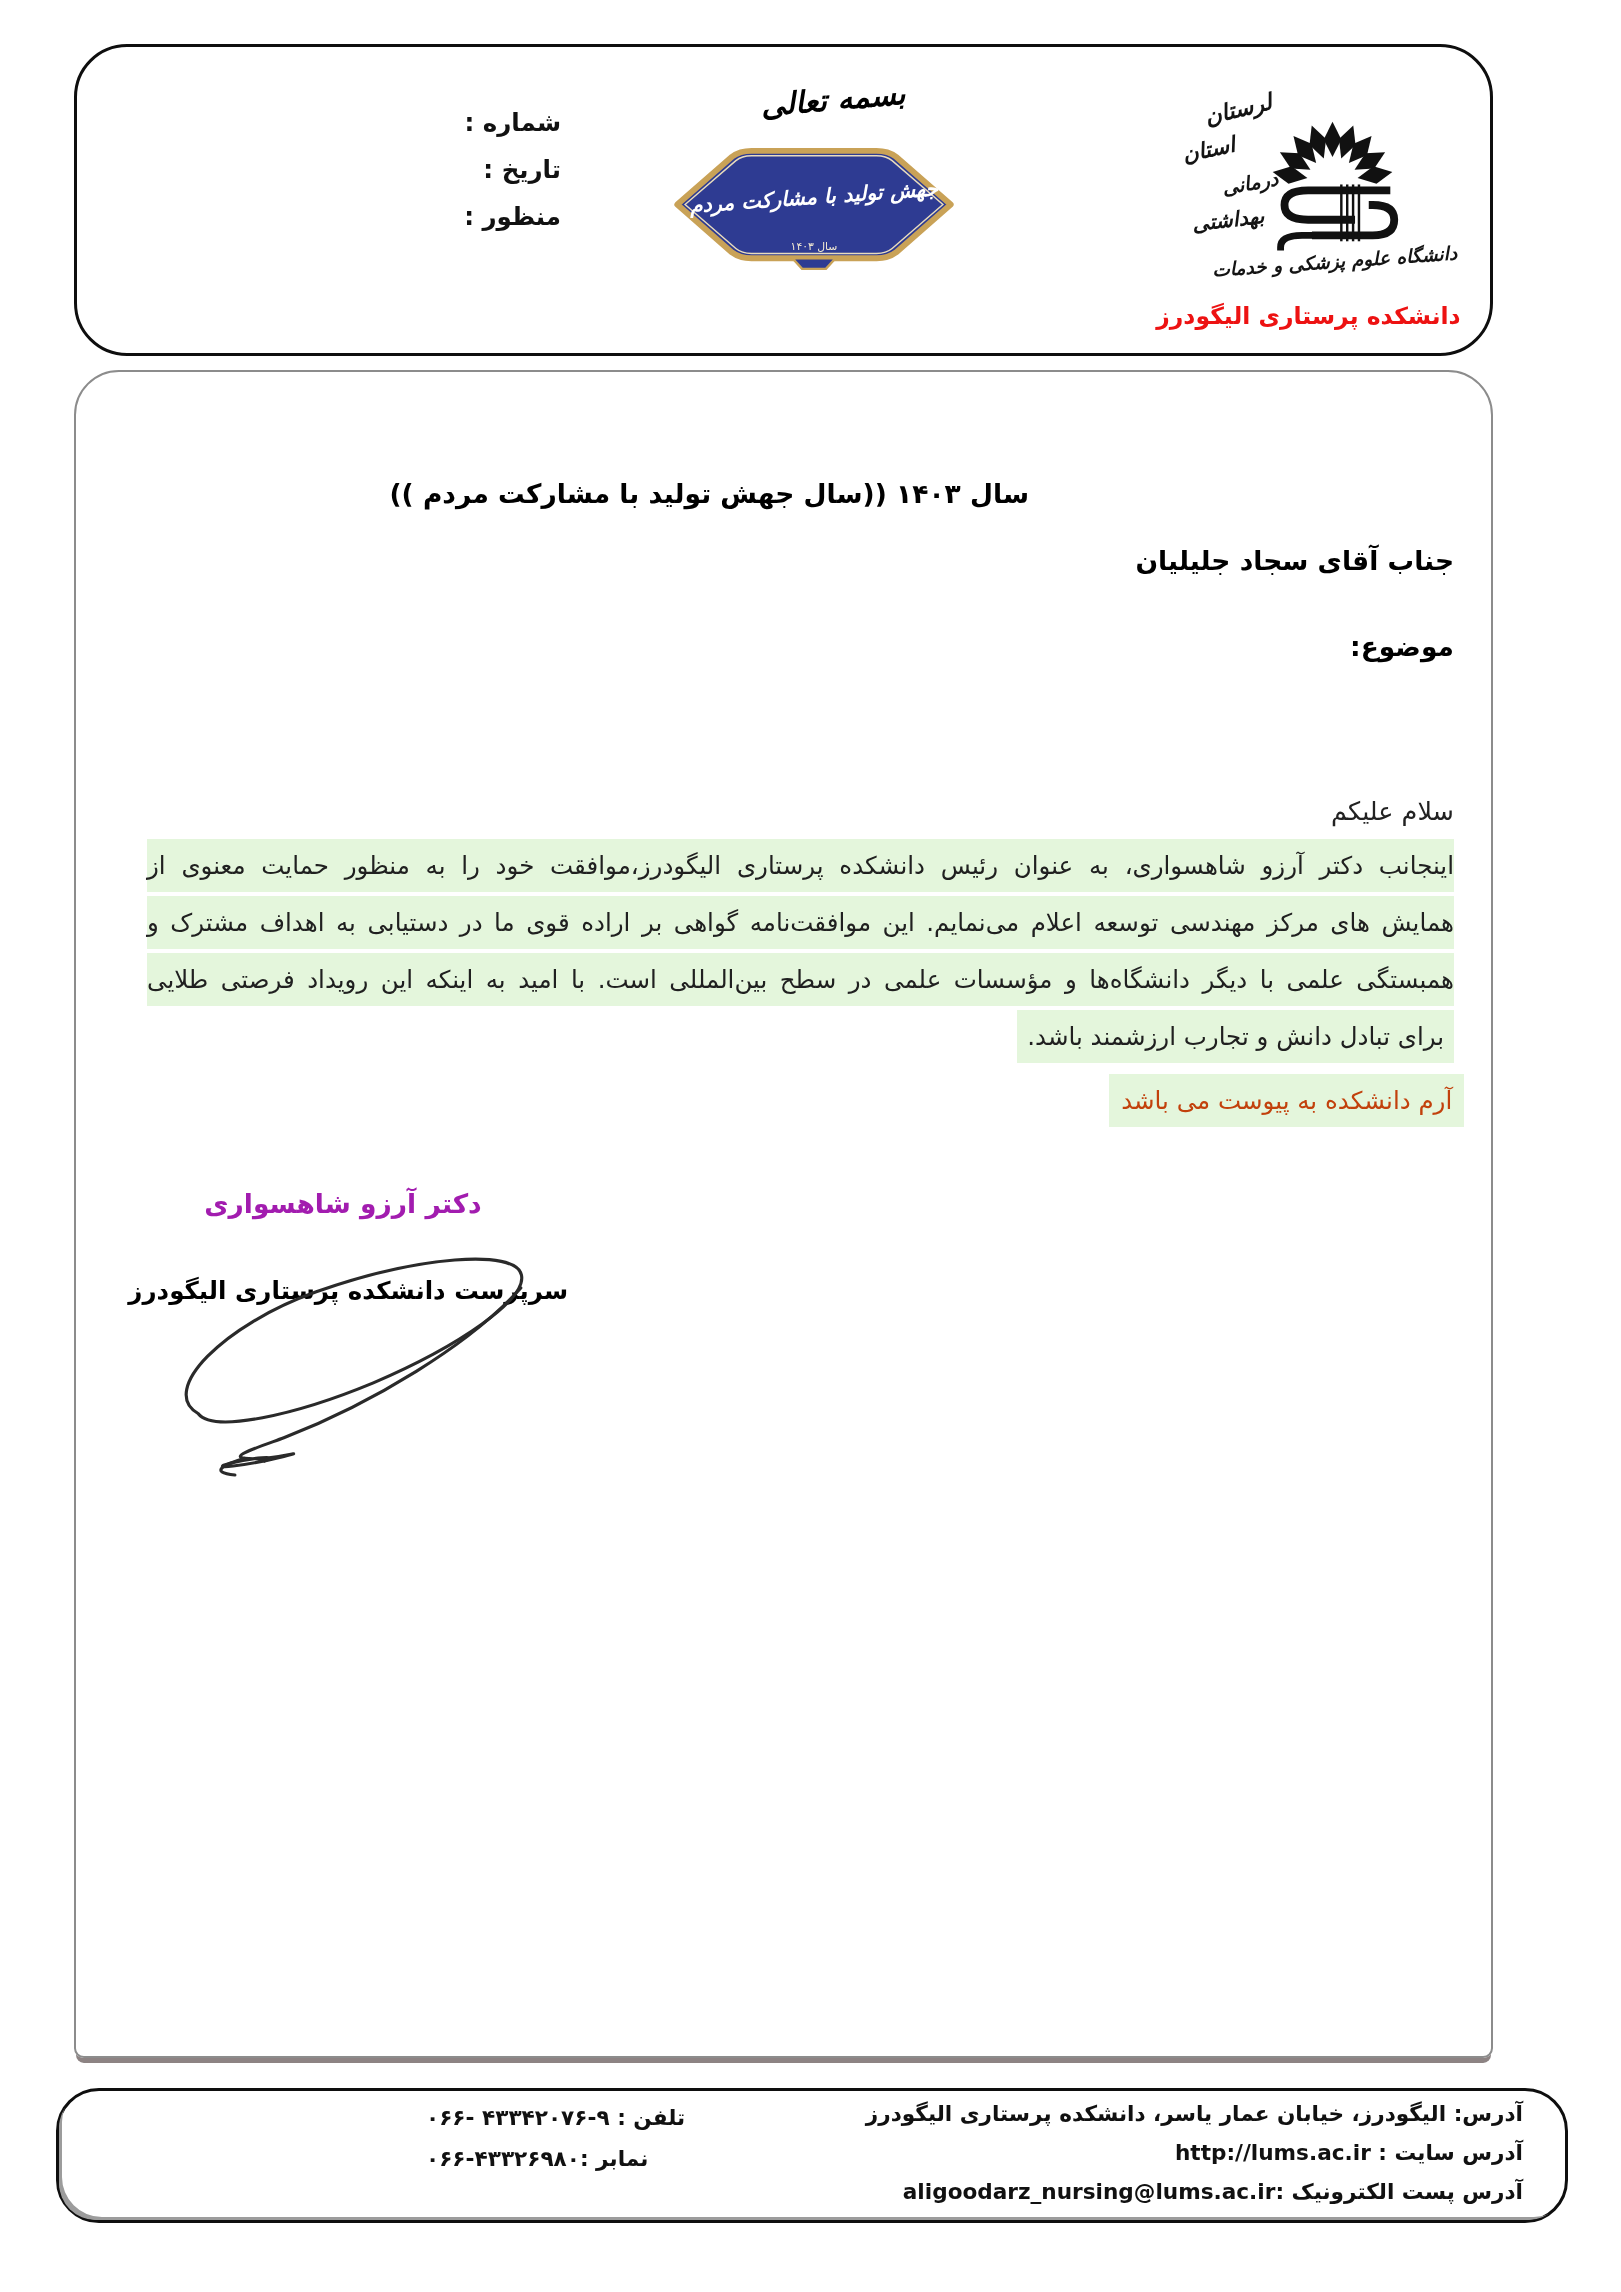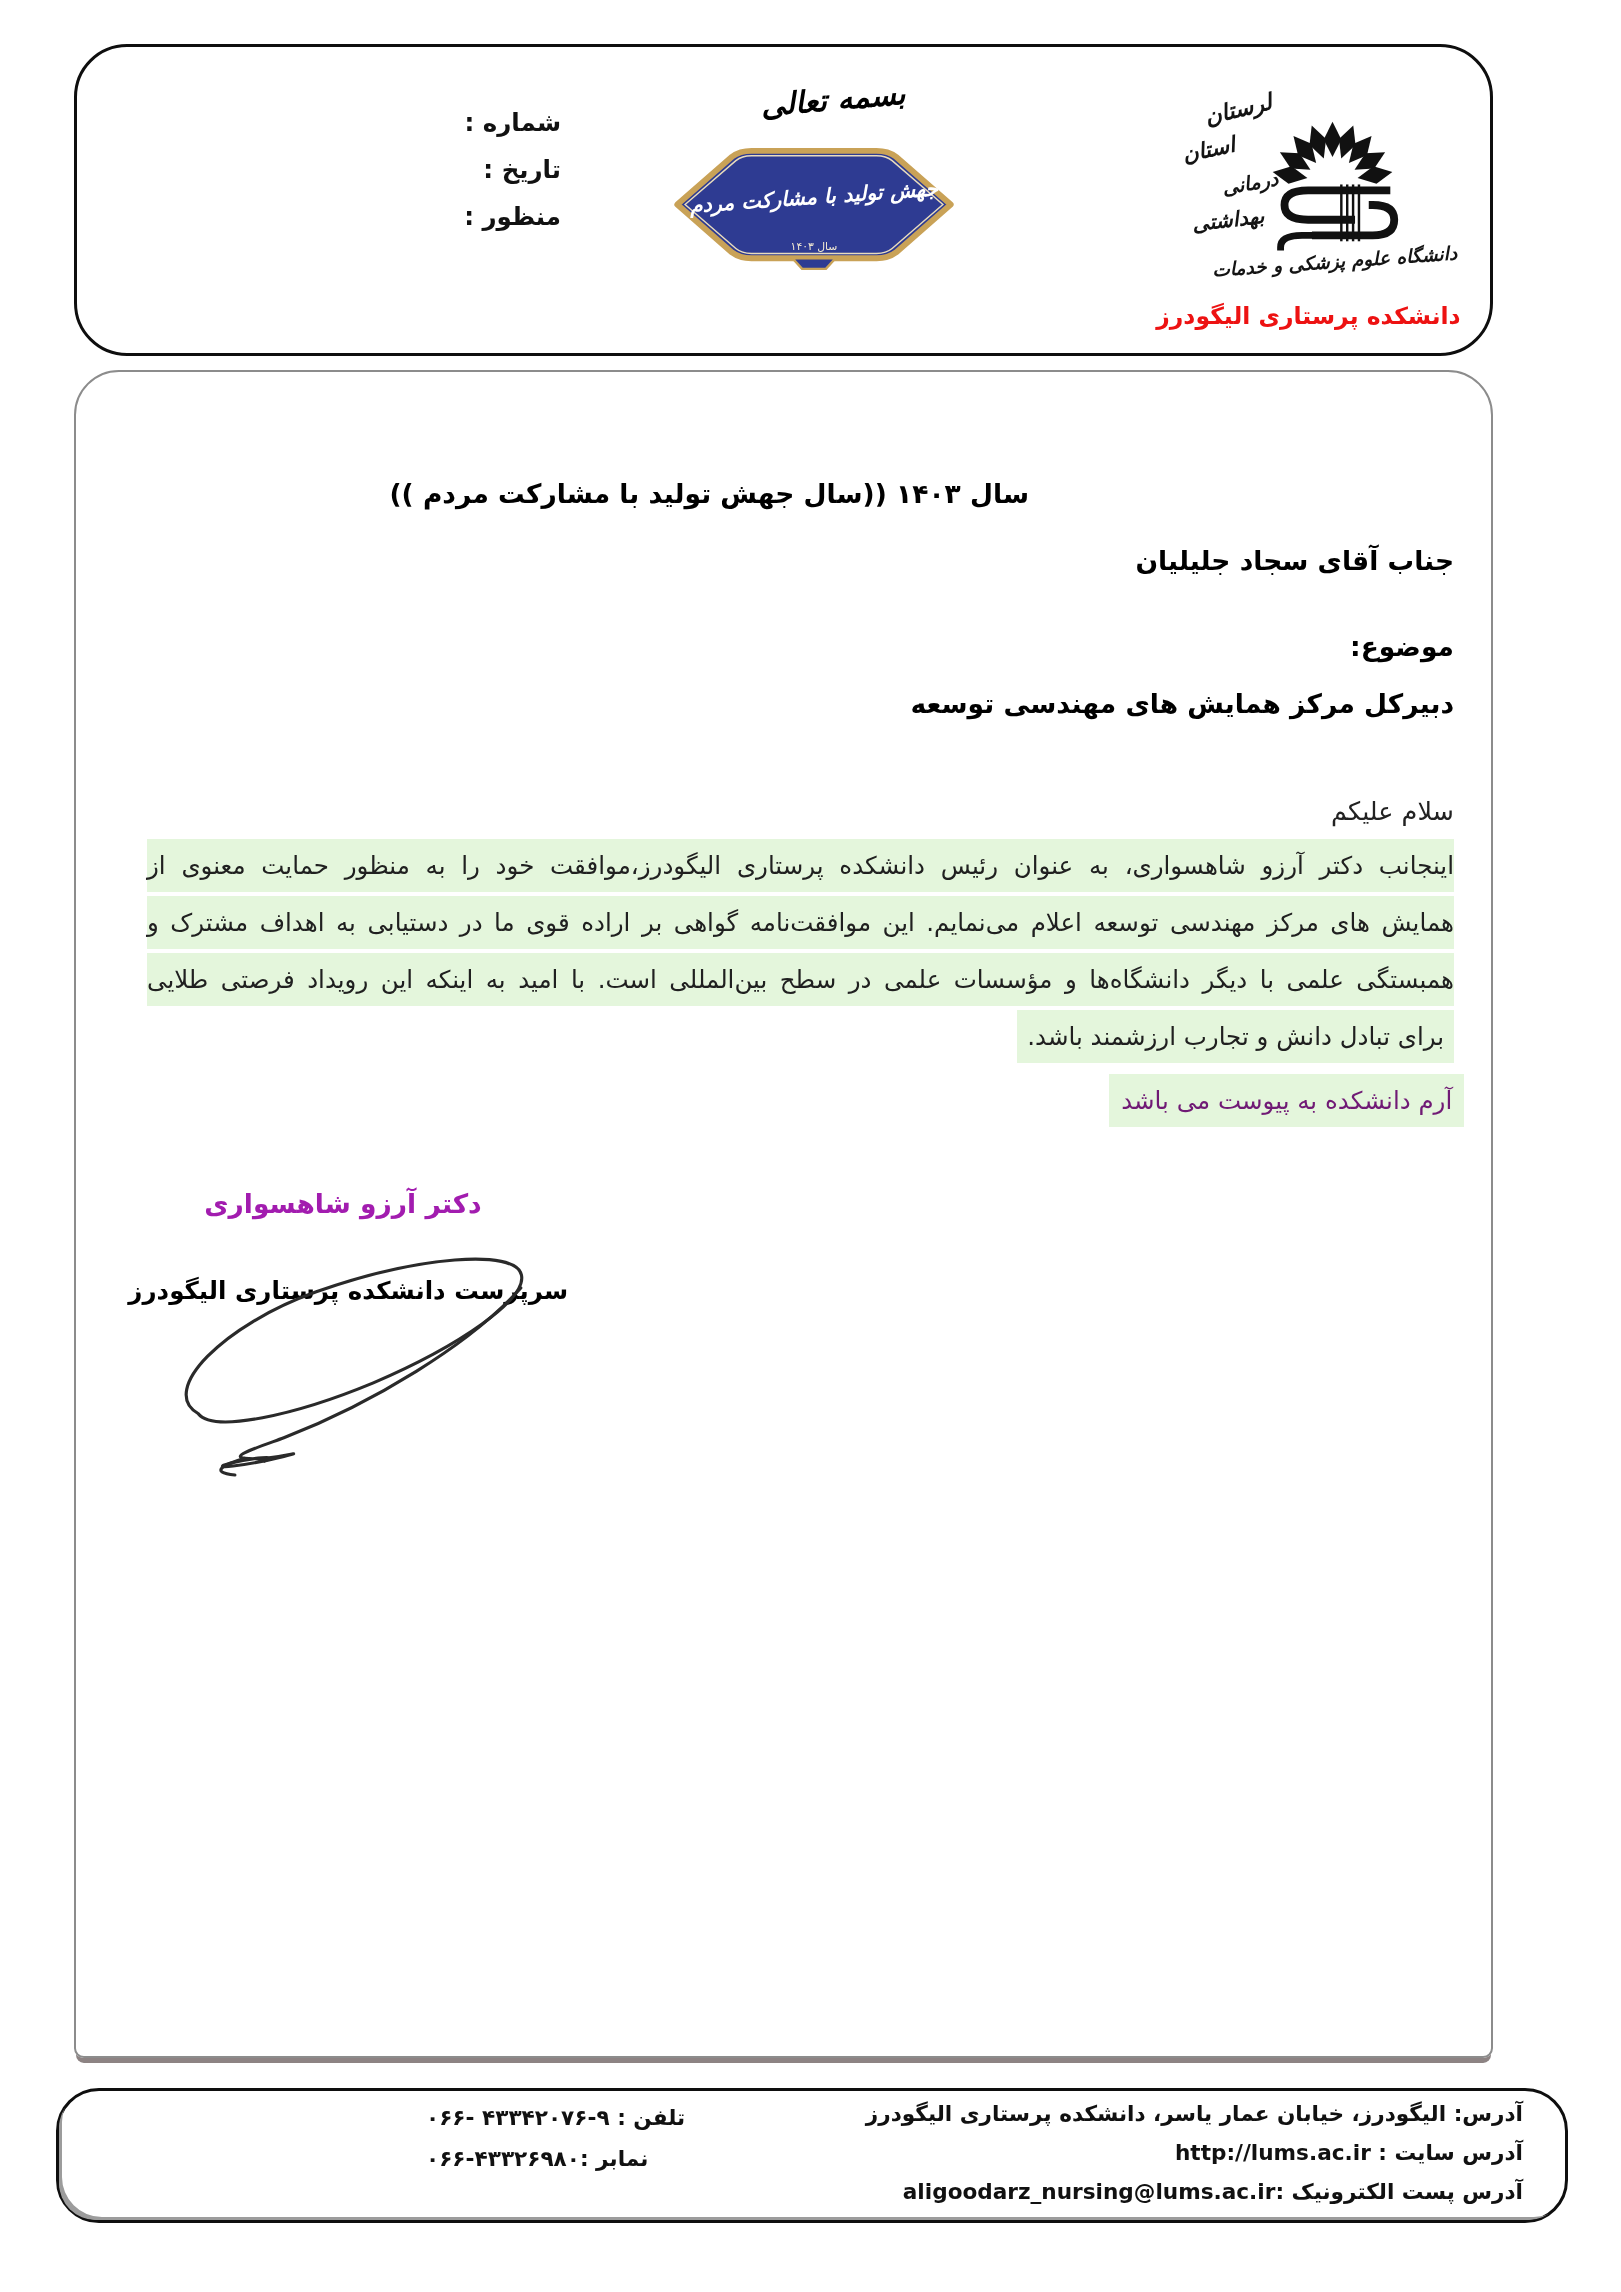--- a/index.html
+++ b/index.html
@@ -74,21 +74,21 @@
     background:var(--hl);
     text-align:justify;text-align-last:justify;
     white-space:nowrap;
   }
   .body-line.last{
     background:transparent;text-align:right;text-align-last:right;text-decoration:underline;
   }
   .body-line.last .hl-inline{background:var(--hl);padding:0 9.8px;display:inline-block;height:53px;}
   .attach-line{
     right:157px;top:1074px;height:53px;line-height:53px;
-    font-size:24.5px;color:#701a75;text-align:right;direction:rtl;white-space:nowrap;
+    font-size:24.5px;color:#c2410c;text-align:right;direction:rtl;white-space:nowrap;
   }
   .attach-line .hl-inline{background:var(--hl);padding:0 11.8px;display:inline-block;height:53px;}
 
   .signer-name{
     left:186px;top:1188px;width:314px;height:39px;
     font-weight:bold;font-size:26.5px;color:#a21caf;text-align:center;white-space:nowrap;
   }
   .signer-title{
     left:137px;top:1276px;width:431px;height:39px;
     font-weight:bold;font-size:24.5px;color:#000;text-align:center;white-space:nowrap;
@@ -169,21 +169,20 @@
   <span class="abs arc-word" style="left:1212px;top:251px;font-size:18.6px;transform:rotate(-4deg);">دانشگاه علوم پزشکی و خدمات</span>
 
   <div class="abs dept-red">دانشکده پرستاری الیگودرز</div>
 
   <div class="abs main-box"></div>
 
   <div class="abs year-line">سال ۱۴۰۳ ((سال جهش تولید با مشارکت مردم ))</div>
 
   <div class="abs r-line bold-line" style="top:545px;">جناب آقای سجاد جلیلیان</div>
   <div class="abs r-line bold-line" style="top:631px;">موضوع:</div>
-  <div class="abs r-line bold-line" style="top:688px;">دبیرکل مرکز همایش های مهندسی توسعه</div>
   <div class="abs r-line salutation" style="top:796px;">سلام علیکم</div>
 
   <div class="abs body-wrap">
     <div class="body-line">اینجانب دکتر آرزو شاهسواری، به عنوان رئیس دانشکده پرستاری الیگودرز،موافقت خود را به منظور حمایت معنوی از</div>
     <div class="body-line">همایش های مرکز مهندسی توسعه اعلام می‌نمایم. این موافقت‌نامه گواهی بر اراده قوی ما در دستیابی به اهداف مشترک و</div>
     <div class="body-line">همبستگی علمی با دیگر دانشگاه‌ها و مؤسسات علمی در سطح بین‌المللی است. با امید به اینکه این رویداد فرصتی طلایی</div>
     <div class="body-line last"><span class="hl-inline">برای تبادل دانش و تجارب ارزشمند باشد.</span></div>
   </div>
 
   <div class="abs attach-line"><span class="hl-inline">آرم دانشکده به پیوست می باشد</span></div>

